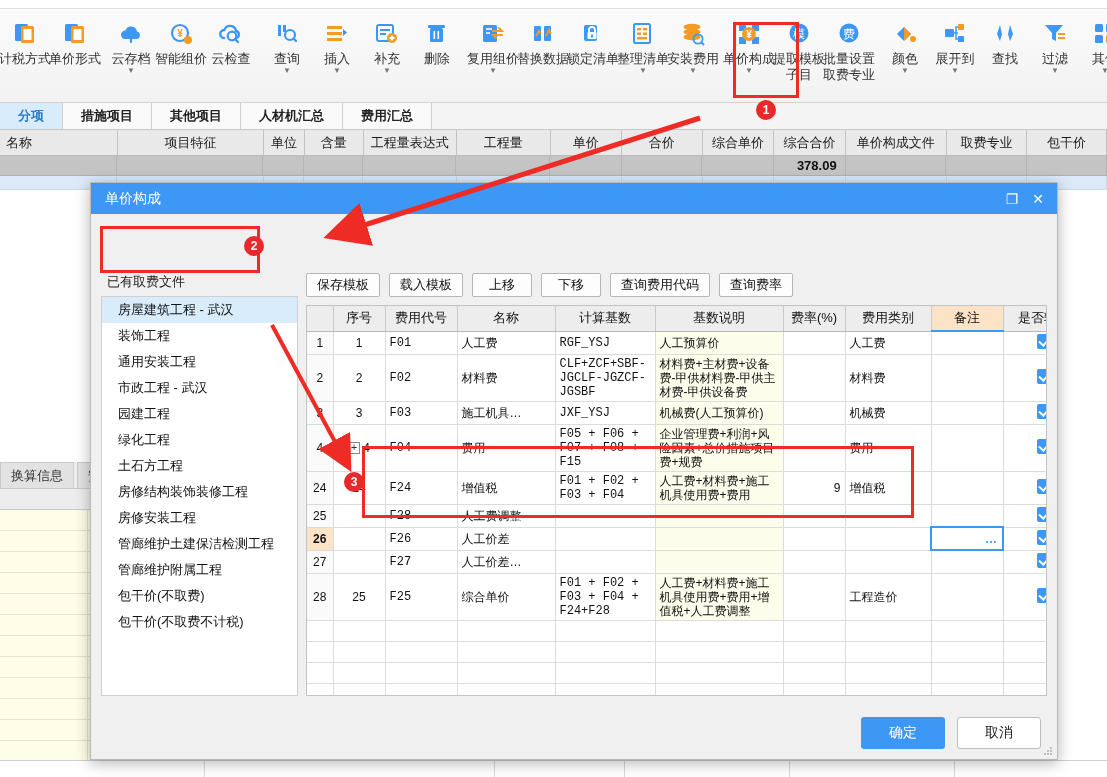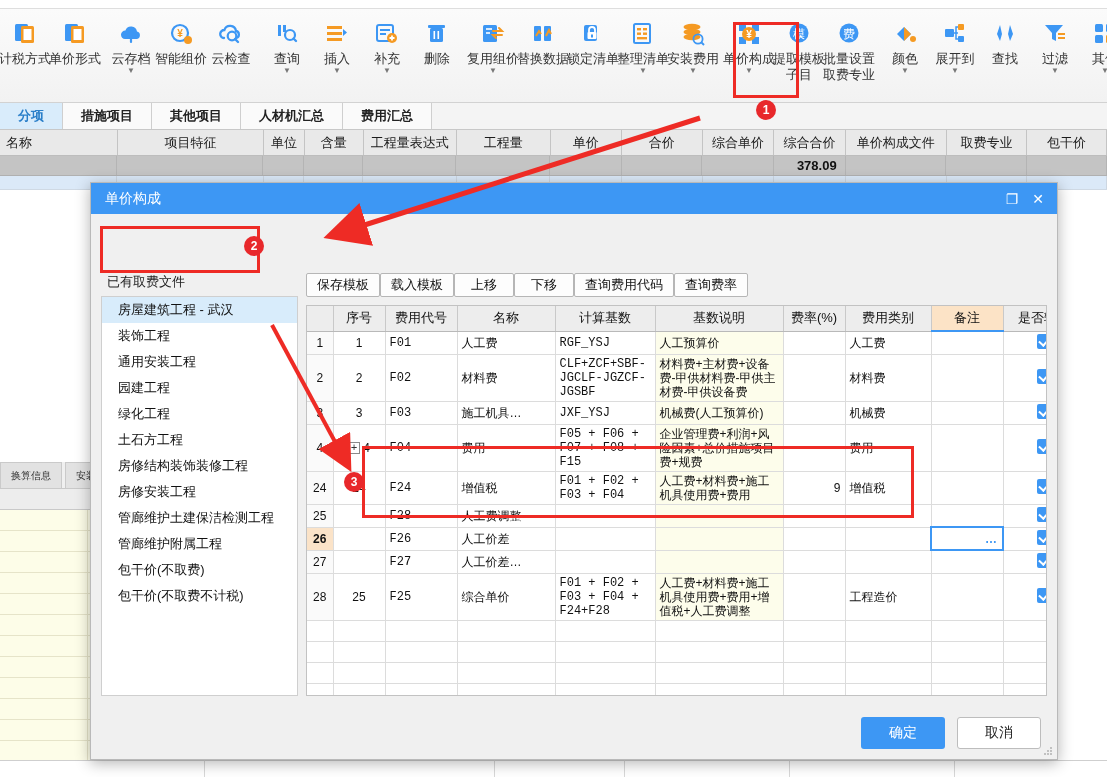--- a/index.html
+++ b/index.html
@@ -72,21 +72,21 @@
     position:absolute; left:0; top:176px; width:1107px; height:14px;
     display:flex; background:#dbe9f8; border-bottom:1px solid #cfd9e4;
   }
   .bgrow2 .rc { border-right:1px solid #cdd7e2; }
 
   
   .lowtabs {
     position:absolute; left:0; top:462px; height:26px; width:300px;
     display:flex; align-items:stretch; background:#f0f0f0;
   }
-  .lowtab { padding:0 10px; display:flex;align-items:center; font-size:10px;
+  .lowtab { padding:0 10px; display:flex;align-items:center; font-size:13px;
             background:#e2e2e2; border:1px solid #cacaca; border-bottom:none; color:#333;}
   .lowtab + .lowtab { margin-left:3px; }
   .lowgrid-head {
     position:absolute; left:0; top:488px; width:300px; height:22px;
     background:#ededed; border-top:1px solid #c9c9c9; border-bottom:1px solid #c9c9c9;
     display:flex; align-items:center; justify-content:center; font-size:13px; color:#222;
   }
   .lowgrid {
     position:absolute; left:0; top:510px; width:300px; height:267px;
     background:#fdfde8;
@@ -124,21 +124,21 @@
   .leftpane-title { font-size:13px; color:#222; padding:1px 0 5px 6px; }
   .filelist {
     flex:1; background:#fff; border:1px solid #cfcfcf; overflow:hidden;
     padding:0;
   }
   .file-item { height:26px; display:flex; align-items:center; padding-left:16px; font-size:13px; color:#111; }
   .file-item.sel { background:#d8ecfb; }
 
   
   .rightpane { flex:1; display:flex; flex-direction:column; min-width:0; }
-  .dlg-toolbar { height:26px; display:flex; align-items:center; margin-bottom:7px; }
+  .dlg-toolbar { height:26px; display:flex; align-items:center; gap:9px; margin-bottom:7px; }
   .tb-btn {
     height:24px; min-width:60px; padding:0 10px; background:#fdfdfd;
     border:1px solid #b6b6b6; border-radius:2px; font-size:13px; color:#111;
     display:flex; align-items:center; justify-content:center;
   }
   .tb-spacer { flex:1; }
   .tb-info { font-size:13px; color:#111; padding-right:6px; white-space:nowrap;}
 
   
   .grid-wrap { flex:1; border:1px solid #c2c2c2; background:#fff; overflow:hidden; position:relative;}
@@ -563,20 +563,21 @@
   </div>
 
   <div class="dlg-body">
 
     <div class="leftpane">
       <div class="leftpane-title">已有取费文件</div>
       <div class="filelist" id="filelist">
           <div class="file-item sel">房屋建筑工程 - 武汉</div>
           <div class="file-item">装饰工程</div>
           <div class="file-item">通用安装工程</div>
+          <div class="file-item">市政工程 - 武汉</div>
           <div class="file-item">园建工程</div>
           <div class="file-item">绿化工程</div>
           <div class="file-item">土石方工程</div>
           <div class="file-item">房修结构装饰装修工程</div>
           <div class="file-item">房修安装工程</div>
           <div class="file-item">管廊维护土建保洁检测工程</div>
           <div class="file-item">管廊维护附属工程</div>
           <div class="file-item">包干价(不取费)</div>
           <div class="file-item">包干价(不取费不计税)</div>
         </div>

